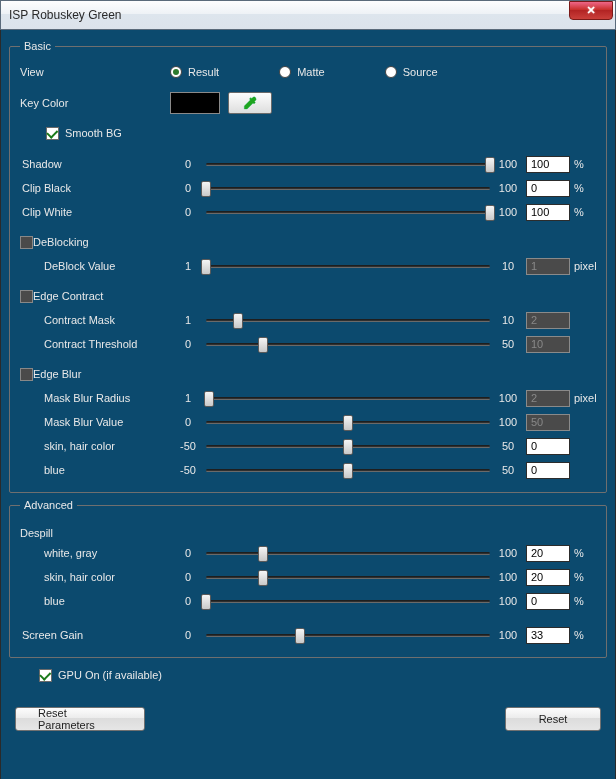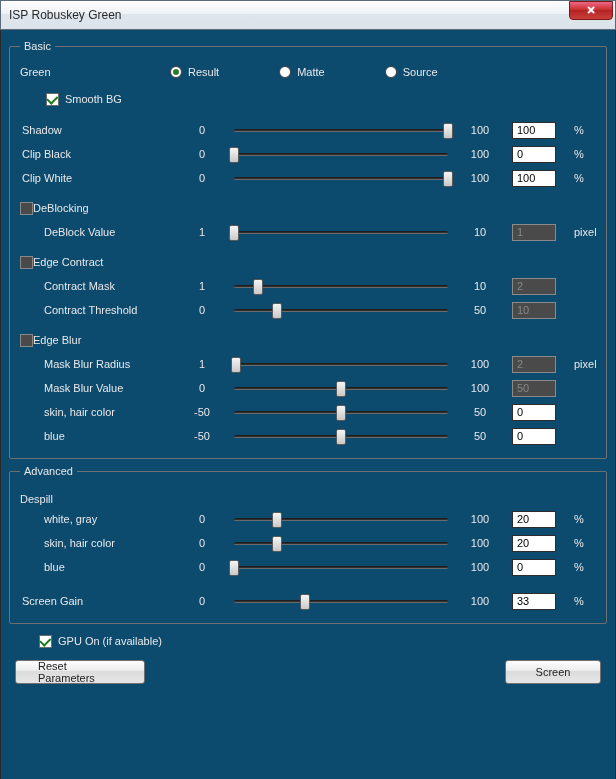--- a/index.html
+++ b/index.html
@@ -48,21 +48,21 @@
   }
   legend {
     padding: 0 4px;
     color: #e8e8e8;
     font-size: 11px;
   }
   .row {
     display: grid;
     grid-template-columns: 150px 36px 1fr 36px 48px 22px;
     align-items: center;
-    column-gap: 14px;
+    column-gap: 0;
     height: 24px;
   }
   .row .label { padding-left: 2px; }
   .row .sublabel { padding-left: 24px; }
   .minval, .maxval { text-align: center; color: #e8e8e8; }
   .num-input {
     width: 44px; height: 17px;
     background: #fff; color: #000;
     border: 1px solid #2c2c2c;
     font-size: 11px; padding: 0 4px;
@@ -125,21 +125,21 @@
   }
   .cbox.checked::after {
     content:""; width:8px; height:5px;
     border-left:2px solid #1a7a1a; border-bottom:2px solid #1a7a1a;
     transform: rotate(-45deg) translate(0,-1px);
   }
   .cbox.off { background:#4a4a4a; border:1px solid #888; }
   .section-check { display:flex; align-items:center; margin: 8px 0 2px 0; height:20px; }
   .subhdr { margin: 8px 0 2px 0; }
   
-  .btns { display:flex; gap: 24px; margin-top: 6px; padding: 2px 6px 6px 6px; }
+  .btns { display:flex; gap: 24px; margin-top: 19px; padding: 2px 6px 6px 6px; }
   .btn {
     height: 24px;
     background: linear-gradient(to bottom,#fdfdfd 0%,#ececec 45%,#dcdcdc 46%,#e6e6e6 100%);
     border: 1px solid #707070; border-radius: 3px;
     color: #222; font-size: 11px;
     display:flex; align-items:center; justify-content:center;
     padding: 0 22px;
   }
   .btn.default { box-shadow: 0 0 0 1px #3c7fb1 inset; }
   .spacer { flex:1; }
@@ -153,37 +153,46 @@
     <span class="close-x">✕</span>
   </div>
 </div>
 
 <div class="body-area">
 
   <fieldset>
     <legend>Basic</legend>
 
     <div class="view-row">
-      <span class="vlabel">Green</span>
+      <span class="vlabel">View</span>
       <div class="radio">
         <span class="radio-dot">
             <span class="inner"></span>
           </span>
         <span>Result</span>
       </div>
       <div class="radio">
         <span class="radio-dot"></span>
         <span>Matte</span>
       </div>
       <div class="radio">
         <span class="radio-dot"></span>
         <span>Source</span>
       </div>
     </div>
 
+    <div class="keycolor-row">
+      <span class="vlabel">Key Color</span>
+      <div class="swatch"></div>
+      <div class="eyedrop">
+        <svg viewBox="0 0 16 16">
+          <path d="M13.5 2.5a2 2 0 0 0-2.8 0l-1 1-0.9-0.9-1.4 1.4 0.9 0.9-6 6V14h2.8l6-6 0.9 0.9 1.4-1.4-0.9-0.9 1-1a2 2 0 0 0 0-2.8z" fill="#1fa51f" stroke="#0a5" stroke-width="0.3"></path>
+        </svg>
+      </div>
+    </div>
 
     <div class="check-row">
       <span class="cbox checked"></span>
       <span>Smooth BG</span>
     </div>
 
     <div class="row">
       <span class="label">Shadow</span>
       <span class="minval">0</span>
       <div class="slider">
@@ -363,16 +372,16 @@
   </fieldset>
 
   <div class="check-row" style="margin:6px 0 0 4px">
     <span class="cbox checked"></span>
     <span>GPU On (if available)</span>
   </div>
 
   <div class="btns">
     <div class="btn" style="width:130px">Reset Parameters</div>
     <div class="spacer"></div>
-    <div class="btn" style="width:96px">Screen</div>
+    <div class="btn" style="width:96px">Reset</div>
   </div>
 
 </div>
 
 </body></html>

